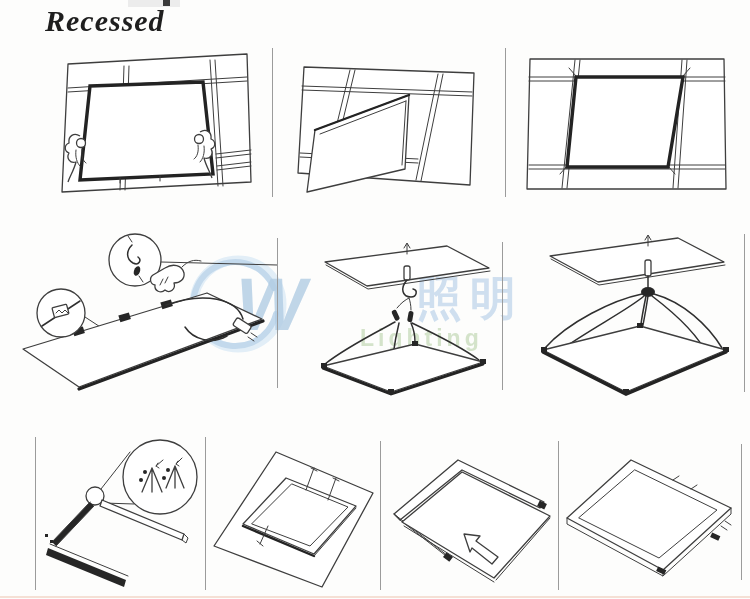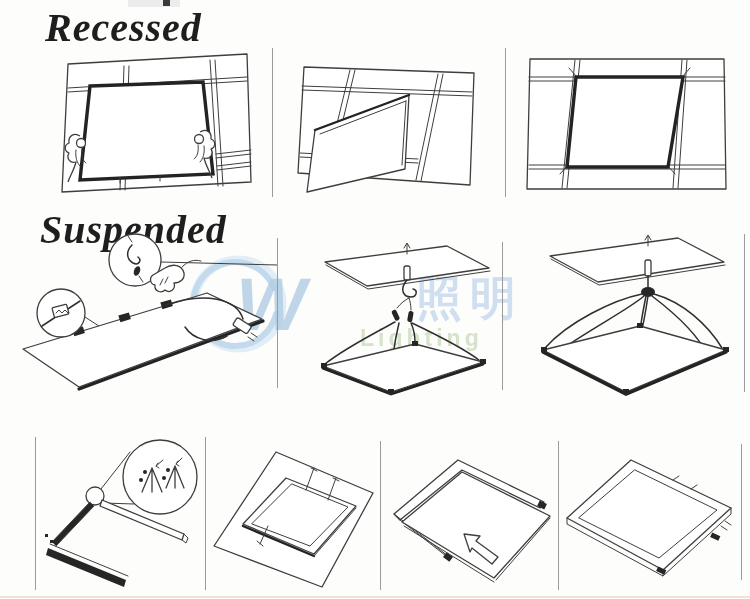--- a/index.html
+++ b/index.html
@@ -1,18 +1,18 @@
 <!DOCTYPE html>
 <html><head>
 <meta charset="utf-8">
 <style>
   html,body{margin:0;padding:0;background:#ffffff;}
   .stage{position:relative;width:750px;height:599px;background:#fdfdfc;overflow:hidden;
          font-family:"Liberation Serif", serif;}
-  .sec-title{position:absolute;font-style:italic;font-weight:700;font-size:40px;
+  .sec-title{position:absolute;font-style:italic;font-weight:700;font-size:30px;
              color:#1e1e1e;letter-spacing:1px;margin:0;white-space:nowrap;}
   .vdiv{position:absolute;width:1px;background:#9b9b9b;}
   .fig{position:absolute;margin:0;padding:0;}
   .fig svg{display:block;}
   
   .ln{stroke:#3e3e3e;stroke-width:1.3;fill:none;stroke-linecap:round;stroke-linejoin:round;}
   .lnt{stroke:#3e3e3e;stroke-width:1;fill:none;stroke-linecap:round;stroke-linejoin:round;}
   .lnf{stroke:#3e3e3e;stroke-width:1.3;fill:#ffffff;stroke-linejoin:round;}
   .thick{stroke:#232323;stroke-width:3.4;fill:#ffffff;stroke-linejoin:miter;}
   .edge{stroke:#232323;stroke-width:3;fill:none;stroke-linecap:round;}
@@ -34,21 +34,20 @@
 </style>
 </head>
 <body>
 
 <div class="stage">
 
   <div class="topbar" style="left:128px;top:0;width:52px;height:7px;"></div>
   <div class="speck" style="left:163px;top:0;width:7px;height:6px;"></div>
 
   <h2 class="sec-title" style="left:45px;top:4px;">Recessed</h2>
-  <h2 class="sec-title" style="left:40px;top:206px;">Suspended</h2>
 
   <div class="watermark">
     <svg width="384" height="112" viewBox="0 0 384 112">
       <circle class="wm-ring" cx="60" cy="56" r="44"></circle>
       <path class="wm-swirl" d="M96,40 A42,42 0 1 0 98,66"></path>
       <text class="wm-w" x="58" y="82">W</text>
       <text class="wm-cjk" x="238" y="66">照明</text>
       <text class="wm-latin" x="182" y="98">Lighting</text>
     </svg>
   </div>

